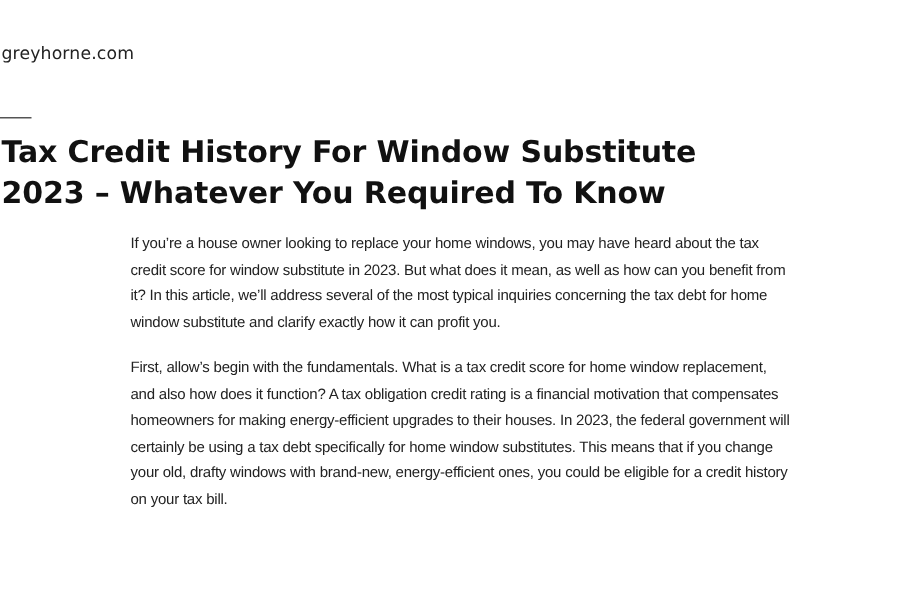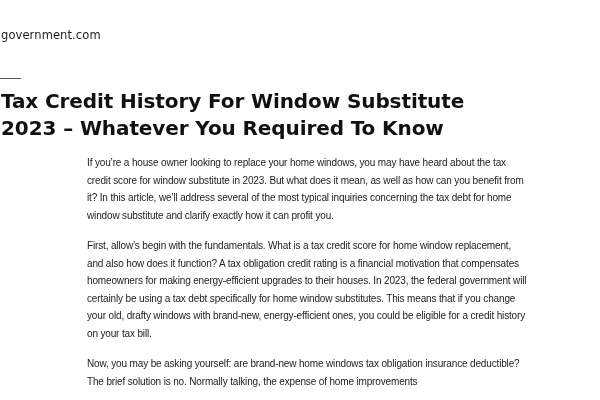--- a/index.html
+++ b/index.html
@@ -56,23 +56,22 @@
       font-family: Liberation Sans, sans-serif;
       font-size: 10px;
       line-height: 17.5px;
       color: #222222;
       letter-spacing: -0.15px;
     }
   </style>
 </head>
 <body>
 
-<a class="site-title">government.com</a>
+<a class="site-title">greyhorne.com</a>
 
 <div class="divider"></div>
 
 <h1 class="post-title">Tax Credit History For Window Substitute 2023 – Whatever You Required To Know</h1>
 
 <div class="content">
   <p>If you’re a house owner looking to replace your home windows, you may have heard about the tax credit score for window substitute in 2023. But what does it mean, as well as how can you benefit from it? In this article, we’ll address several of the most typical inquiries concerning the tax debt for home window substitute and clarify exactly how it can profit you.</p>
   <p>First, allow’s begin with the fundamentals. What is a tax credit score for home window replacement, and also how does it function? A tax obligation credit rating is a financial motivation that compensates homeowners for making energy-efficient upgrades to their houses. In 2023, the federal government will certainly be using a tax debt specifically for home window substitutes. This means that if you change your old, drafty windows with brand-new, energy-efficient ones, you could be eligible for a credit history on your tax bill.</p>
-  <p>Now, you may be asking yourself: are brand-new home windows tax obligation insurance deductible? The brief solution is no. Normally talking, the expense of home improvements</p>
 </div>
 
 </body></html>

